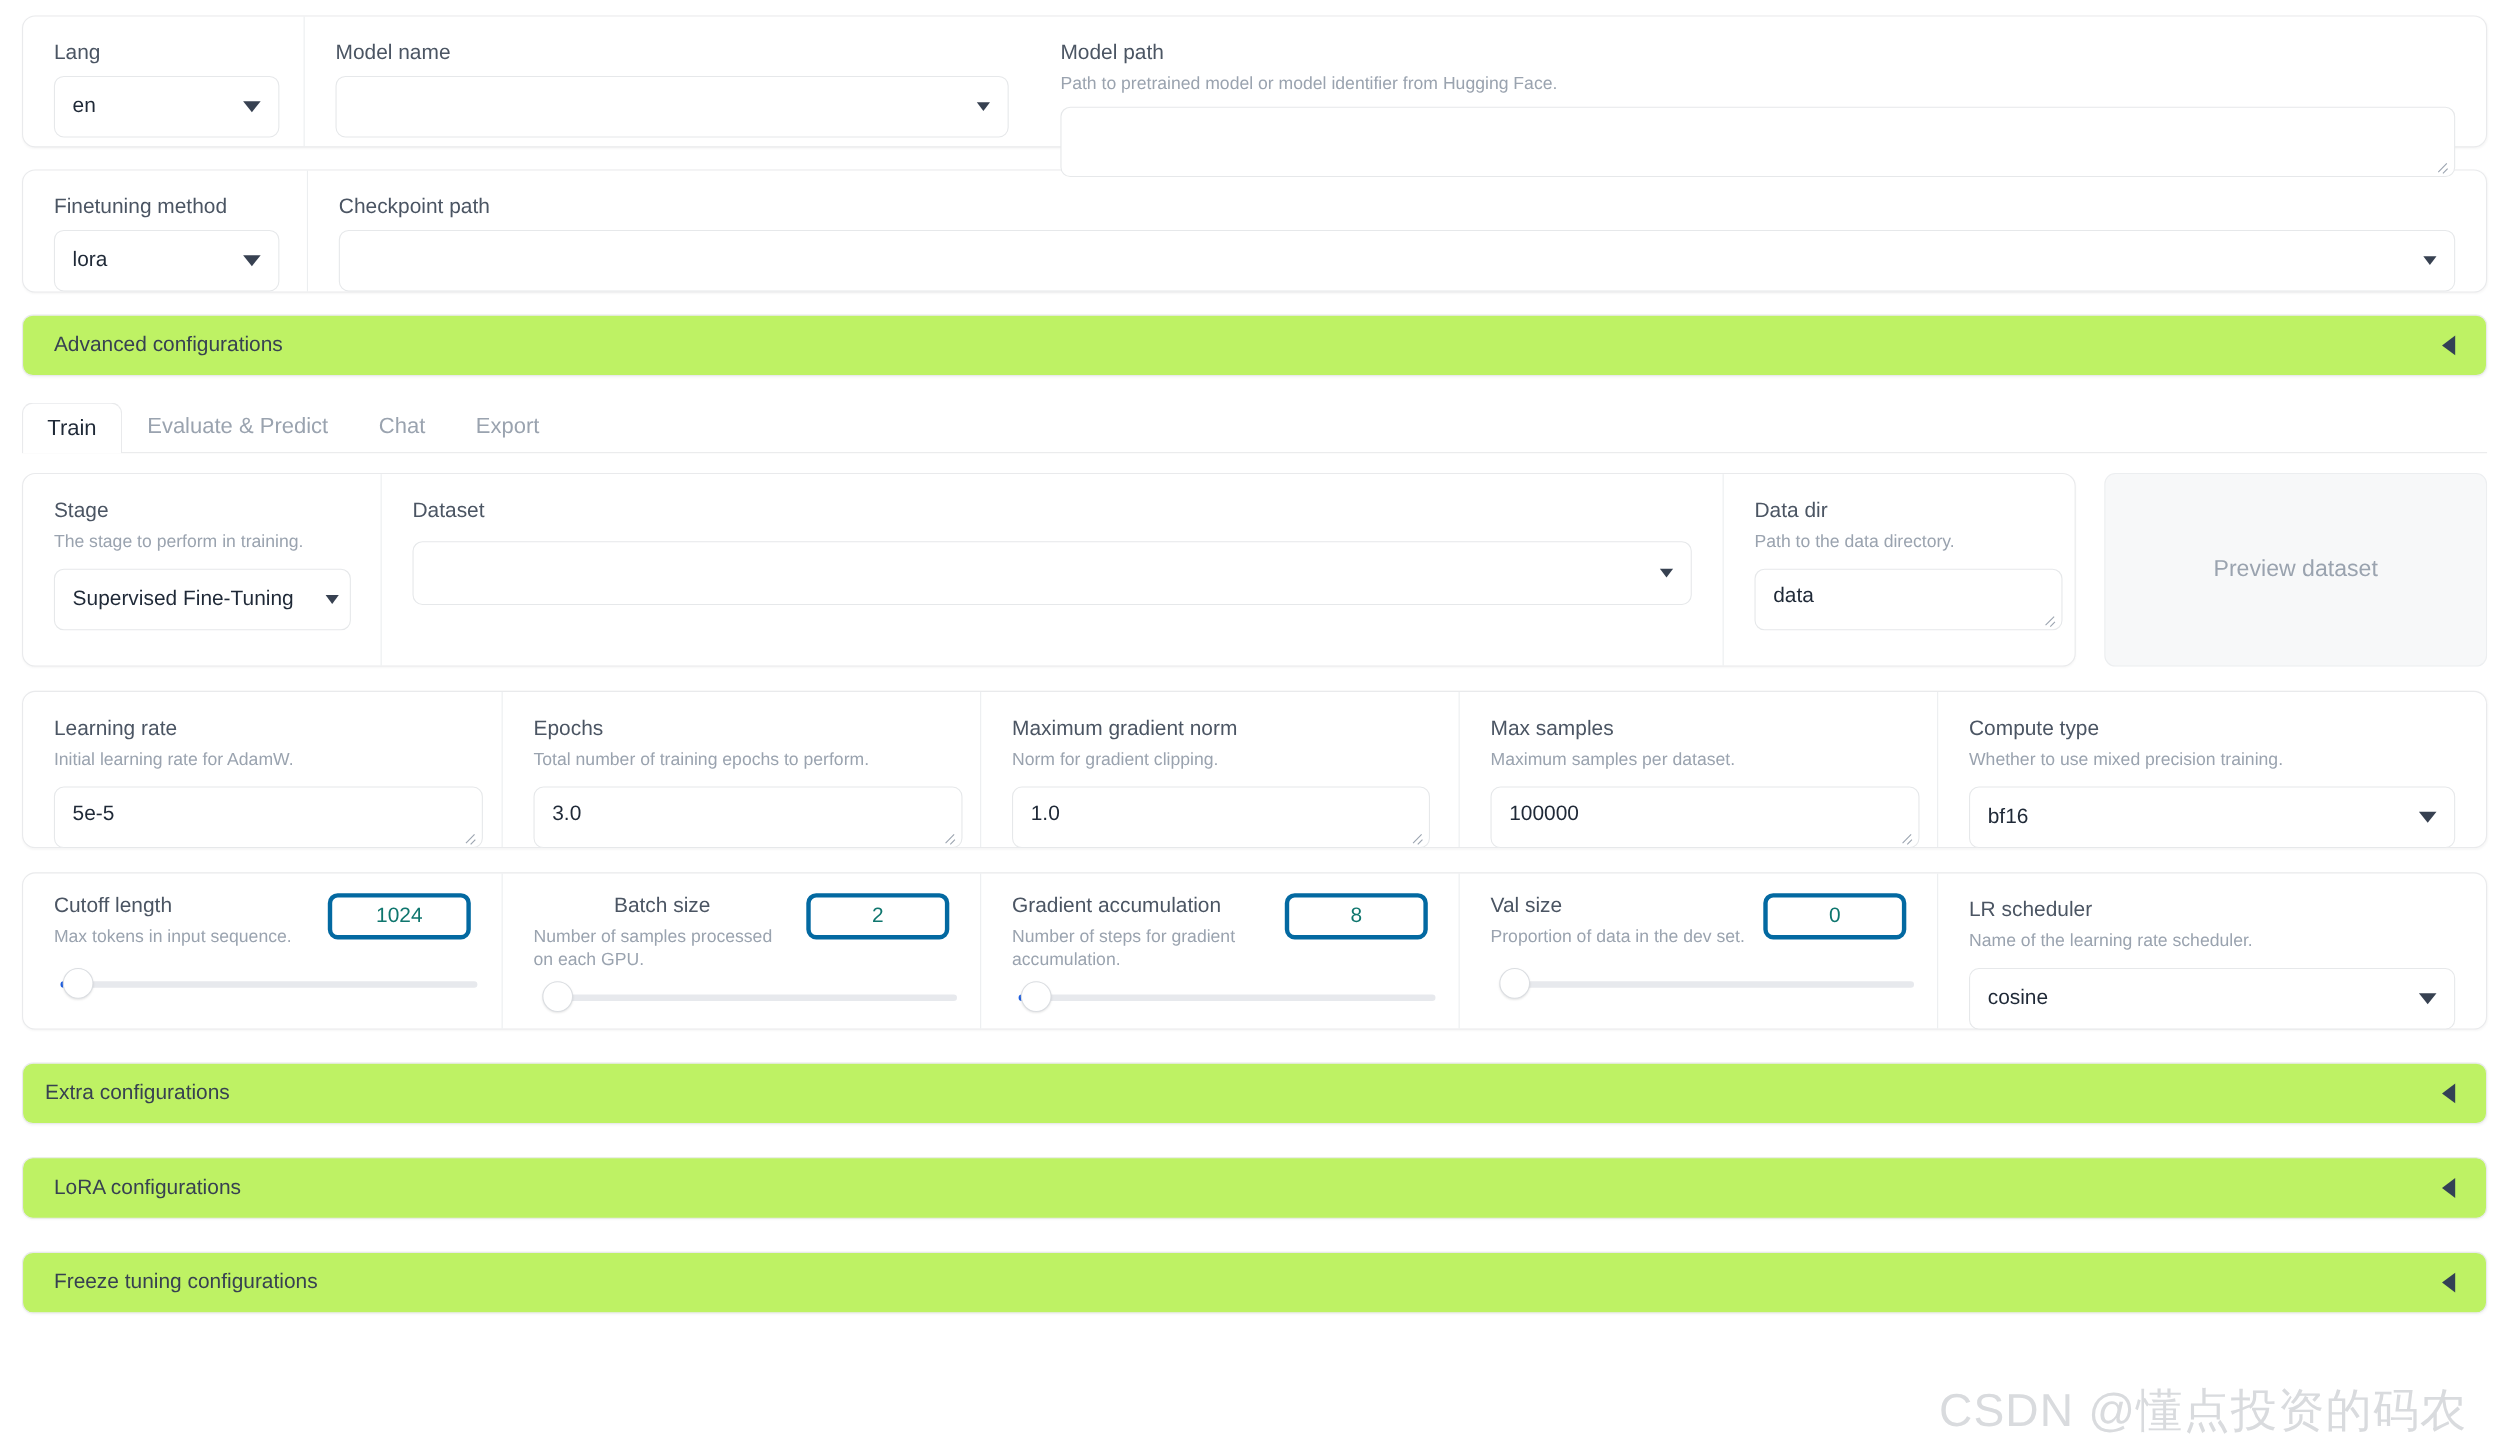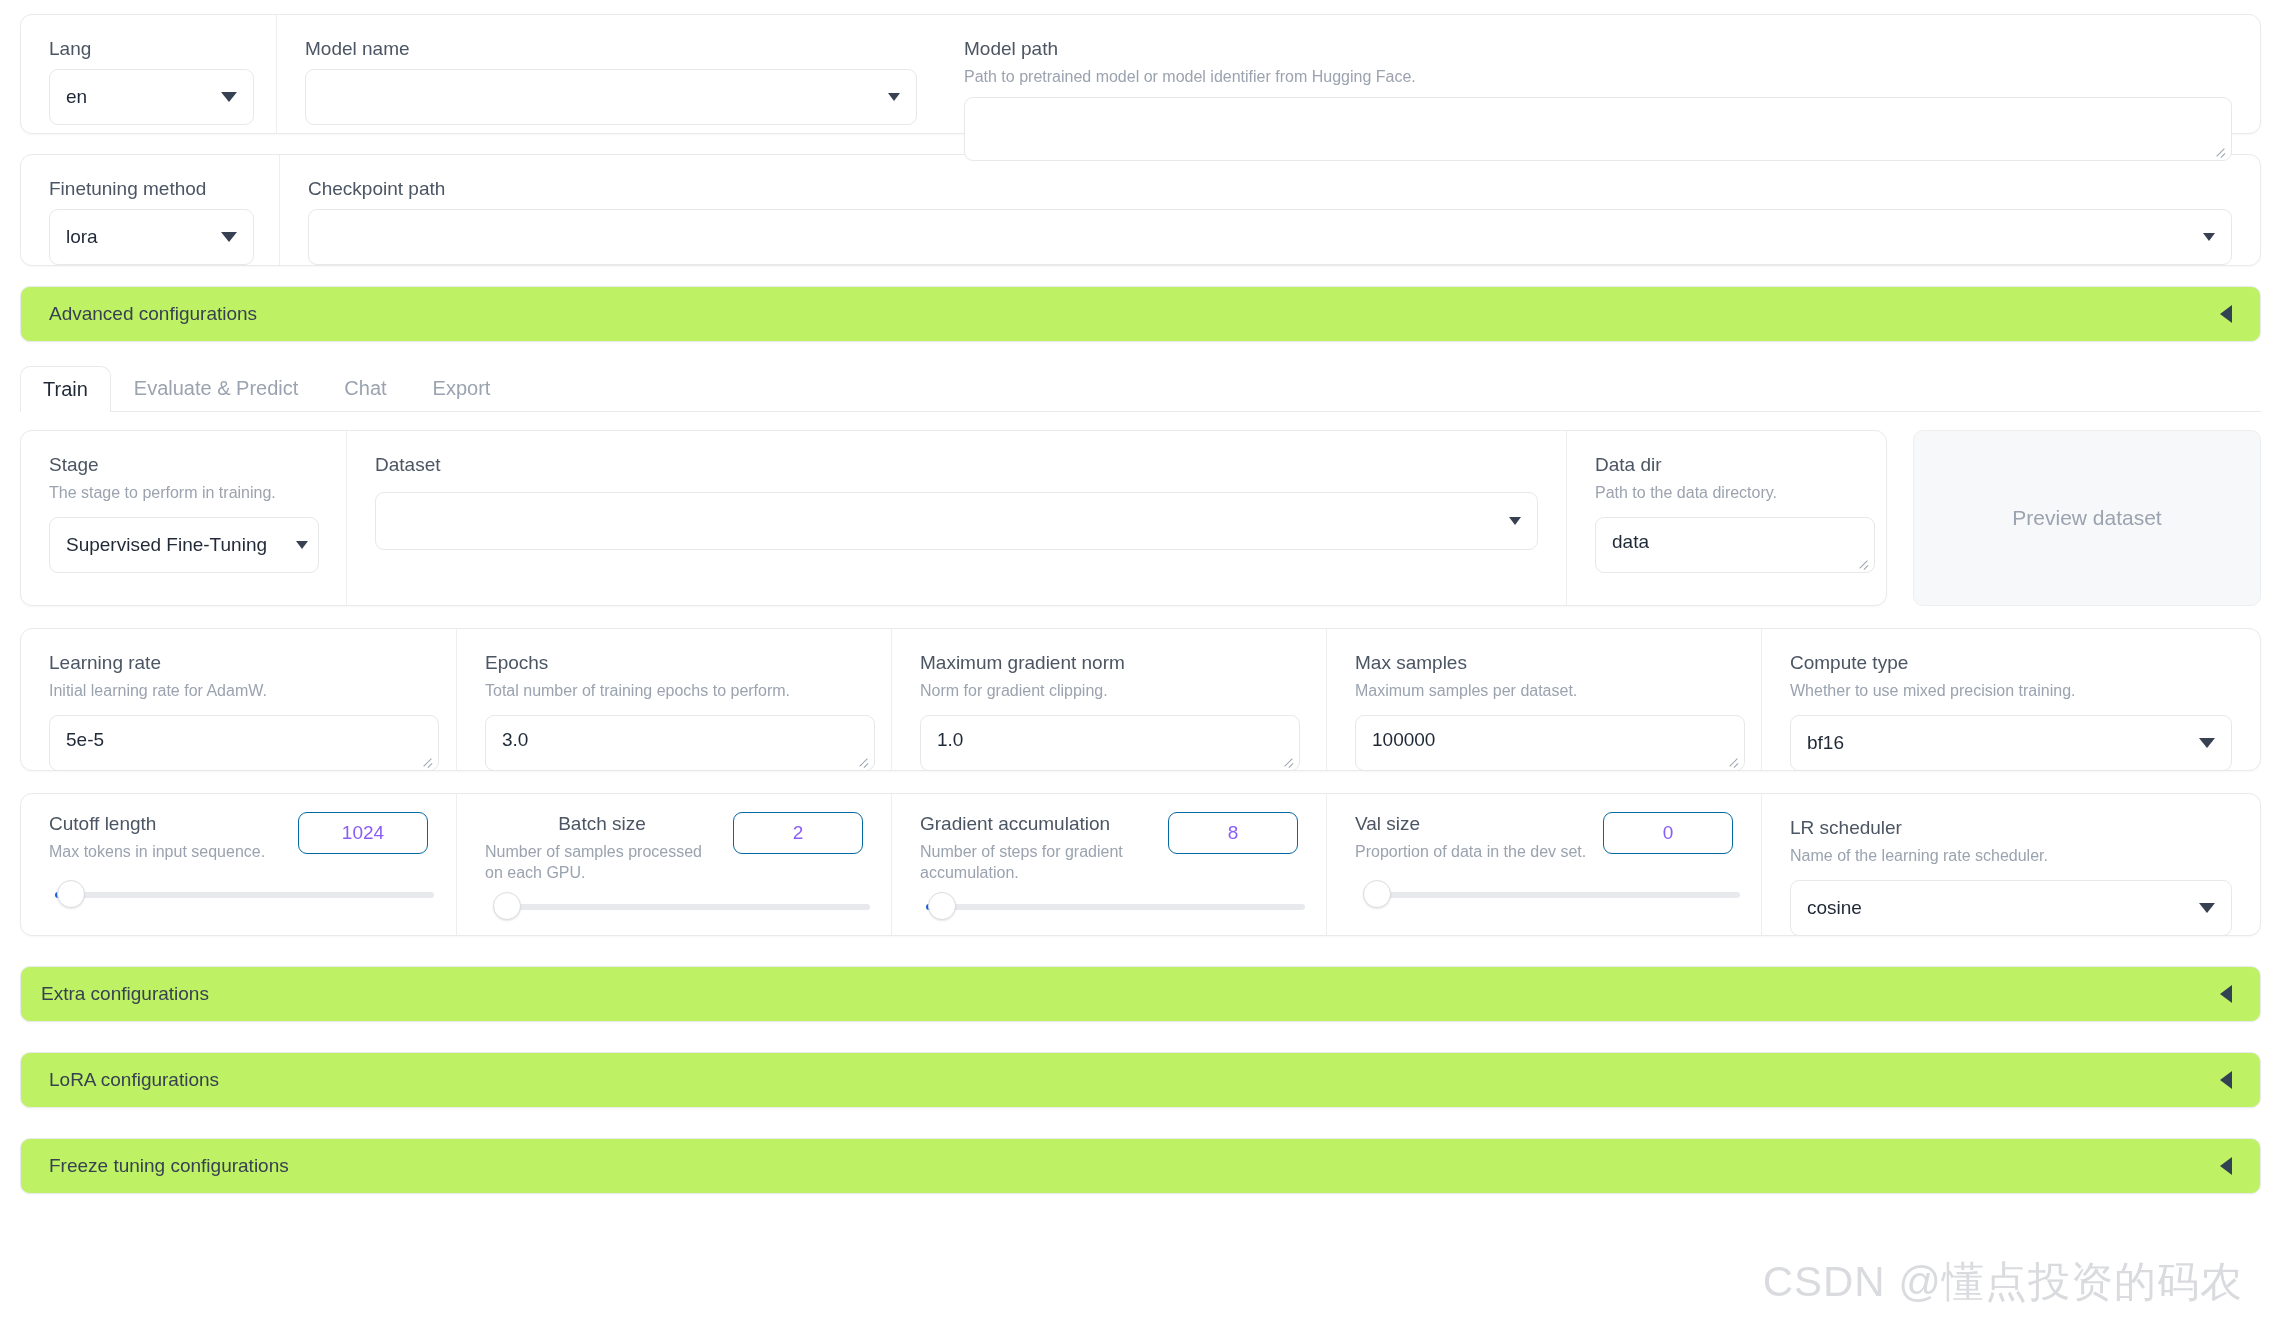--- a/index.html
+++ b/index.html
@@ -102,24 +102,24 @@
   .tab.active {
     color: #1f2937; background: #fff;
     border-color: #e9eaec;
     border-top-left-radius: 10px; border-top-right-radius: 10px;
     margin-bottom: -1px;
   }
 
   
   .slider-head { display: flex; align-items: flex-start; justify-content: space-between; gap: 14px; }
   .sl-numbox {
-    border: 1px solid #0369a1; border-radius: 9px; background: #fff;
+    border: 4px solid #0369a1; border-radius: 9px; background: #fff;
     width: 130px; height: 42px; flex: 0 0 auto;
     display: flex; align-items: center; justify-content: center;
-    font-size: 19px; color: #8b5cf6;
+    font-size: 19px; color: #0f766e;
   }
   .slider { position: relative; height: 28px; margin-top: 10px; }
   .sl-track {
     position: absolute; left: 12px; right: 0; top: 12px; height: 6px;
     background: #e7e9ed; border-radius: 3px;
   }
   .sl-fill {
     position: absolute; left: 6px; top: 12px; width: 12px; height: 6px;
     background: #1f5fe0; border-radius: 3px;
   }

